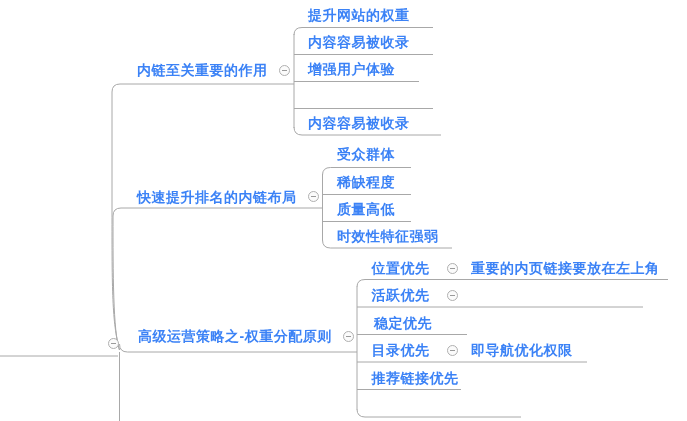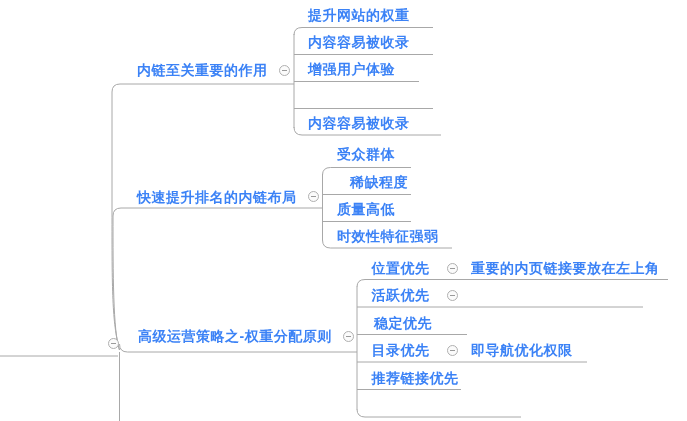--- a/index.html
+++ b/index.html
@@ -87,21 +87,21 @@
   <div class="label" style="left:308px;top:6px">提升网站的权重</div>
   <div class="label" style="left:308px;top:33px">内容容易被收录</div>
   <div class="label" style="left:308px;top:60px">增强用户体验</div>
   <div class="label" style="left:308px;top:113.5px">内容容易被收录</div>
 
   <div class="label" style="left:137px;top:188px">快速提升排名的内链布局</div>
   <div class="picon" style="left:308px;top:191px">
       <span class="minus"></span>
     </div>
   <div class="label" style="left:337px;top:145px">受众群体</div>
-  <div class="label" style="left:350px;top:172.5px">稀缺程度</div>
+  <div class="label" style="left:337px;top:172.5px">稀缺程度</div>
   <div class="label" style="left:337px;top:199.5px">质量高低</div>
   <div class="label" style="left:337px;top:226.5px">时效性特征强弱</div>
 
   <div class="label" style="left:138px;top:327px">高级运营策略之-权重分配原则</div>
   <div class="picon" style="left:342.5px;top:331px">
       <span class="minus"></span>
     </div>
 
   <div class="label" style="left:371.5px;top:258.5px">位置优先</div>
   <div class="picon" style="left:446.5px;top:262.5px">

